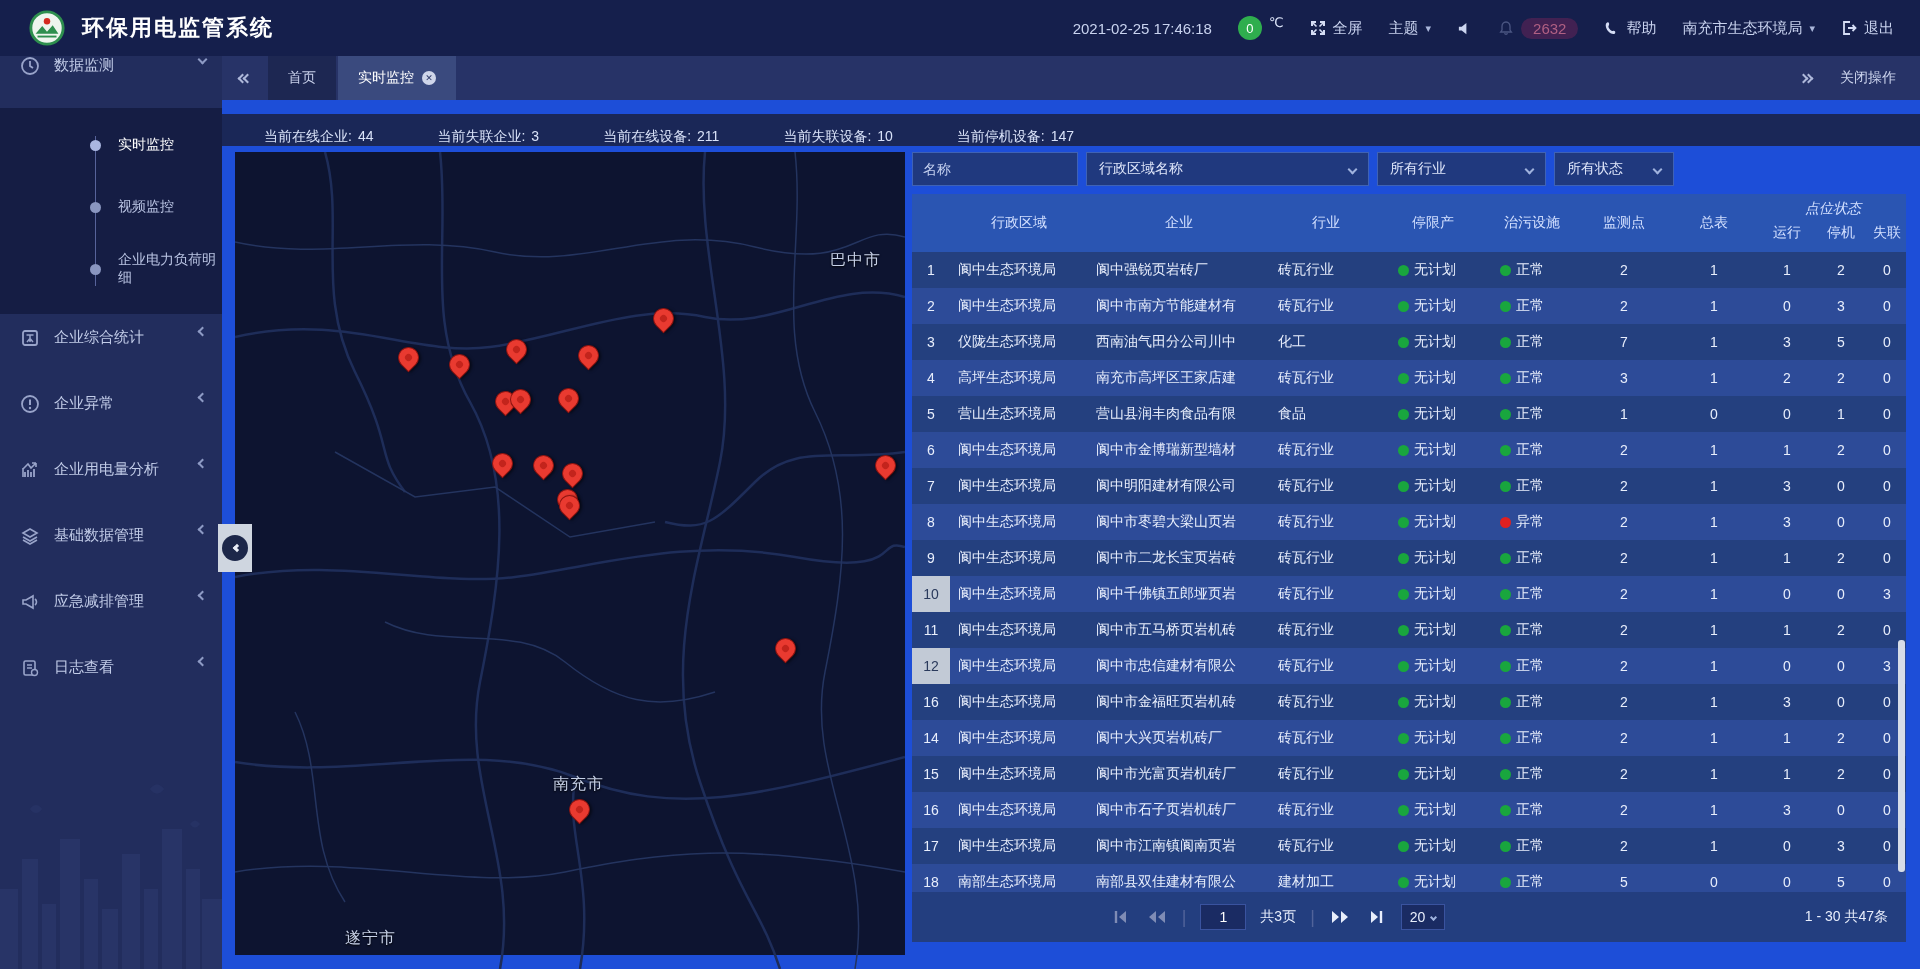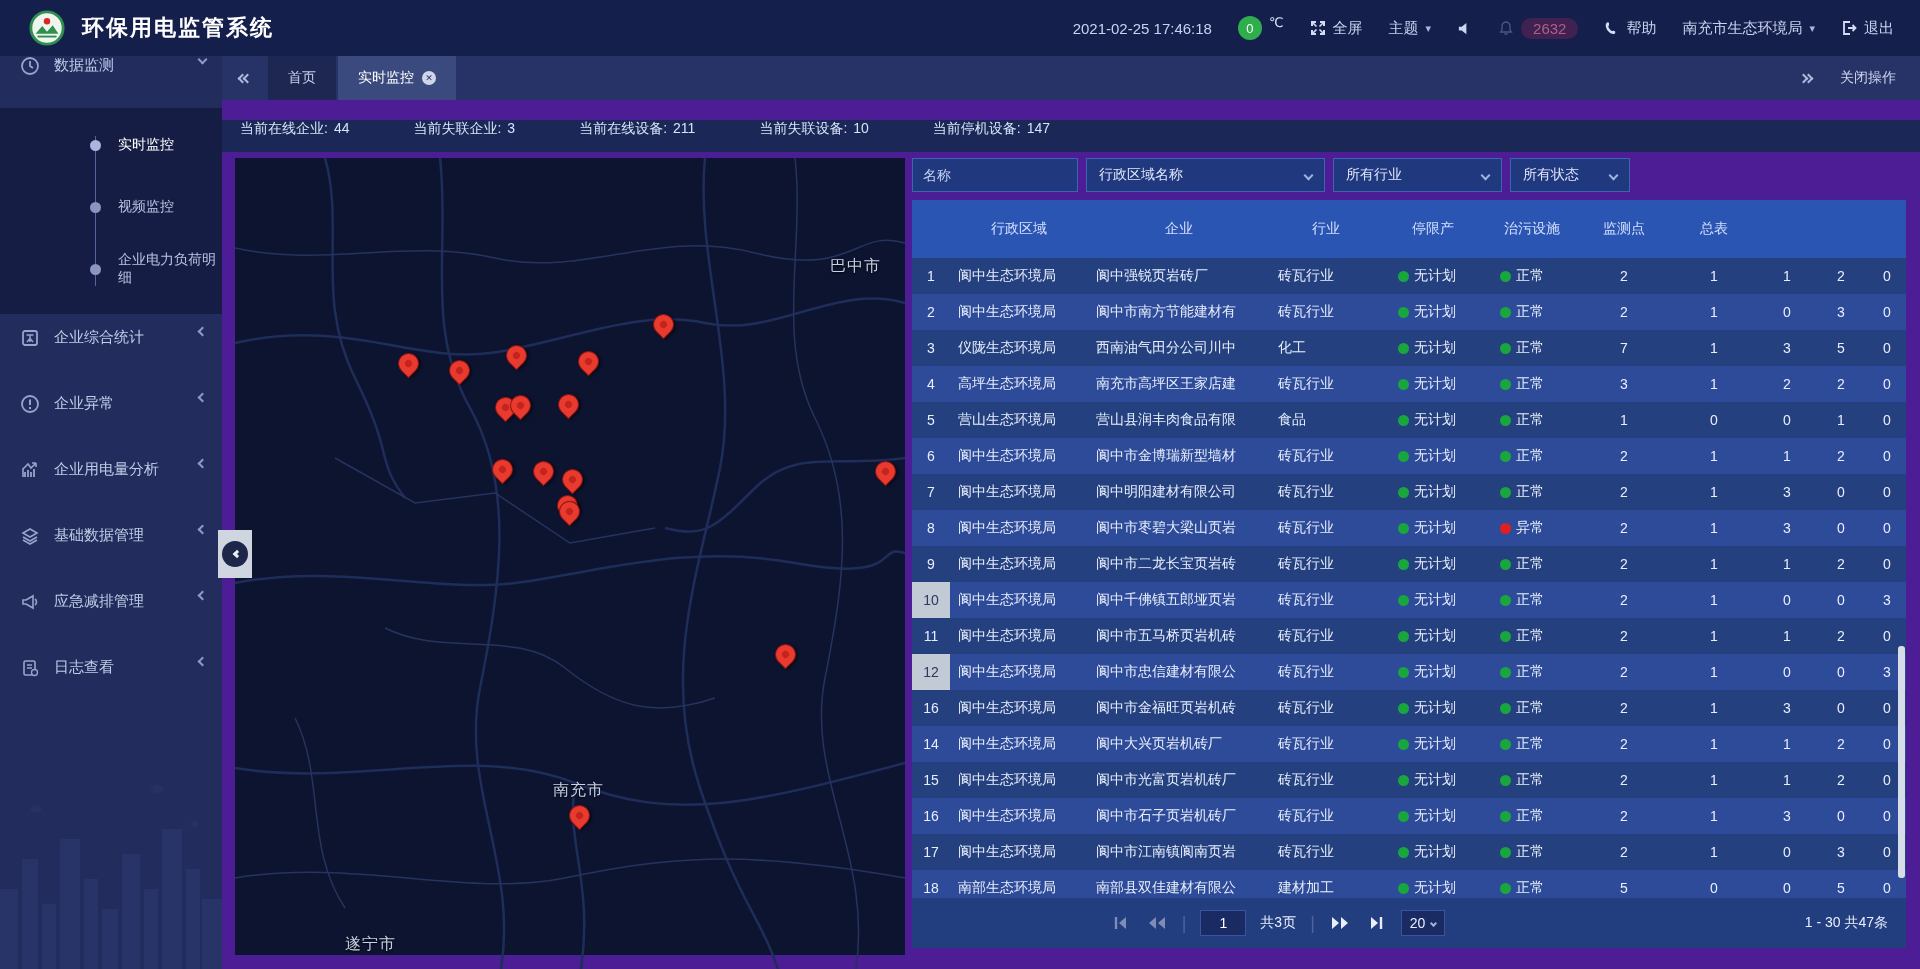--- a/index.html
+++ b/index.html
@@ -33,34 +33,34 @@
   .chev.left { transform:rotate(45deg); }
   .sb-sub { background:#151d44; padding:6px 0 14px 0; position:relative; }
   .sb-sub .rail { position:absolute; left:95px; top:28px; bottom:28px; width:1px; background:#57639a; }
   .sb-subitem { height:62px; display:flex; align-items:center; padding-left:118px; font-size:14px; color:#b9c3e2; cursor:pointer; position:relative; }
   .sb-subitem .dot { position:absolute; left:90px; width:11px; height:11px; border-radius:50%; background:#8a96c0; }
   .sb-subitem.active { color:#ffffff; }
   .sb-subitem.active .dot { background:#aab6e0; }
   .skyline { position:absolute; bottom:0; left:0; width:100%; height:200px; opacity:.55; }
 
   
-  .content { flex:1; display:flex; flex-direction:column; background:#4c1d95; min-width:0; }
+  .content { flex:1; display:flex; flex-direction:column; background:#1d4ed8; min-width:0; }
 
   
   .tabbar { height:44px; flex:0 0 44px; background:#273367; display:flex; align-items:stretch; color:#c8d0ea; }
   .tab-coll { width:46px; display:flex; align-items:center; justify-content:center; cursor:pointer; }
   .dbl-chev { display:flex; }
   .dbl-chev .chev { border-color:#aeb8da; }
   .tab { padding:0 20px; display:flex; align-items:center; gap:8px; font-size:14px; cursor:pointer; background:#1d2752; margin-right:2px; }
   .tab.active { background:#3a4a7e; color:#fff; }
   .tab-close { width:14px; height:14px; border-radius:50%; background:#cfd6ea; color:#2c3968; font-size:9px; line-height:14px; text-align:center; }
   .tabbar-right { margin-left:auto; display:flex; align-items:center; gap:28px; padding-right:24px; font-size:14px; color:#cdd5ee; }
 
   
-  .stats { height:32px; flex:0 0 32px; background:#1a2757; margin-top:20px; display:flex; align-items:flex-start; gap:64px; padding-left:18px;
+  .stats { height:32px; flex:0 0 32px; background:#1a2757; margin-top:14px; display:flex; align-items:flex-end; gap:64px; padding-left:42px;
            font-size:14px; color:#d9e2f8; }
   .stat { display:flex; gap:6px; white-space:nowrap; }
 
   
   .body-row { flex:1; display:flex; margin:6px 14px 14px 13px; min-height:0; gap:7px; }
 
   
   .map { width:670px; flex:0 0 670px; background:#0d1430; position:relative; overflow:visible; }
   .map svg.roads { position:absolute; inset:0; }
   .city { position:absolute; color:#c8d2e8; font-size:16px; letter-spacing:1px; text-shadow:0 1px 2px #000; white-space:nowrap; }
@@ -73,21 +73,21 @@
   .map-coll .chev { border-color:#e8edf6; width:6px; height:6px; margin-left:3px; border-left-width:3px; border-bottom-width:3px; transform:rotate(45deg); }
 
   
   .rp { flex:1; display:flex; flex-direction:column; min-width:0; }
   .filters { height:34px; flex:0 0 34px; display:flex; gap:8px; margin-bottom:8px; }
   .f-input { width:166px; background:#20397e; border:1px solid #3f62b5; color:#dfe6fa; font-size:14px; padding:0 10px; outline:none; }
   .f-input::placeholder { color:#c4d0ef; opacity:1; }
   .f-select { background:#20397e; border:1px solid #3f62b5; color:#dfe6fa; font-size:14px; display:flex; align-items:center;
               padding:0 12px; cursor:pointer; }
   .f-select .chev { margin-left:auto; border-color:#9fb2dd; }
-  .f-region { width:239px; } .f-industry { width:169px; } .f-status { width:120px; }
+  .f-region { width:283px; } .f-industry { width:169px; } .f-status { width:120px; }
 
   
   .tbl { flex:1; display:flex; flex-direction:column; min-height:0; }
   .thead { flex:0 0 58px; background:#2a55b2; color:#d3e0ff; display:flex; font-size:14px; }
   .th { display:flex; align-items:center; justify-content:center; }
   .c-num{width:38px;} .c-region{width:138px;} .c-company{width:182px;} .c-industry{width:112px;}
   .c-limit{width:102px;} .c-facility{width:96px;} .c-points{width:88px;} .c-meter{width:92px;}
   .c-run{width:54px;} .c-stop{width:54px;} .c-lost{width:38px;}
   .th-group { width:146px; display:flex; flex-direction:column; }
   .th-group .g-title { height:26px; display:flex; align-items:flex-end; justify-content:center; font-style:italic; padding-bottom:2px; }
@@ -405,20 +405,28 @@
           <div class="tbl">
             <div class="thead">
               <div class="th c-num"></div>
               <div class="th c-region">行政区域</div>
               <div class="th c-company">企业</div>
               <div class="th c-industry">行业</div>
               <div class="th c-limit">停限产</div>
               <div class="th c-facility">治污设施</div>
               <div class="th c-points">监测点</div>
               <div class="th c-meter">总表</div>
+              <div class="th-group">
+                <div class="g-title">点位状态</div>
+                <div class="g-cols">
+                  <div class="th c-run">运行</div>
+                  <div class="th c-stop">停机</div>
+                  <div class="th c-lost">失联</div>
+                </div>
+              </div>
             </div>
 
             <div class="tbody" id="table-body">
               <div class="tr">
     <div class="td c-num">1</div>
     <div class="td c-region">阆中生态环境局</div>
     <div class="td c-company">阆中强锐页岩砖厂</div>
     <div class="td c-industry">砖瓦行业</div>
     <div class="td c-limit">
       <span class="sdot green"></span>

